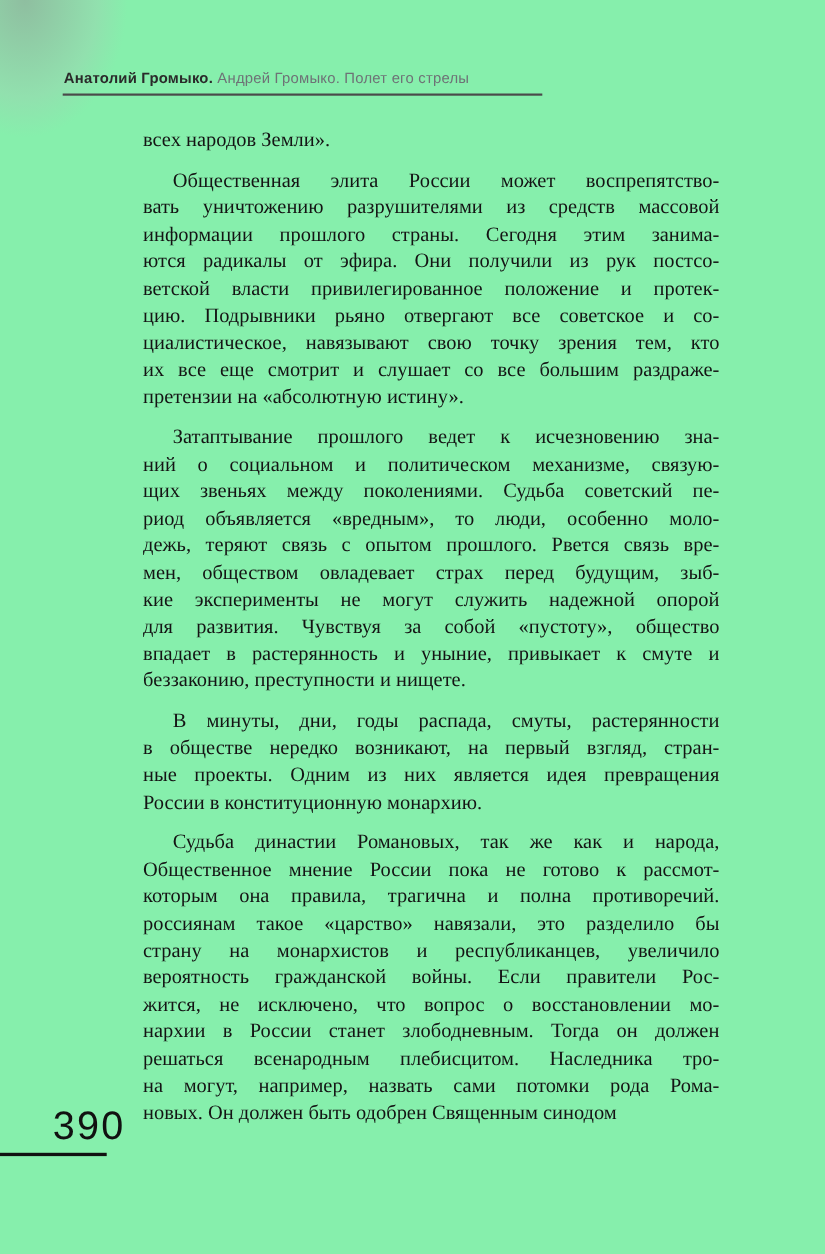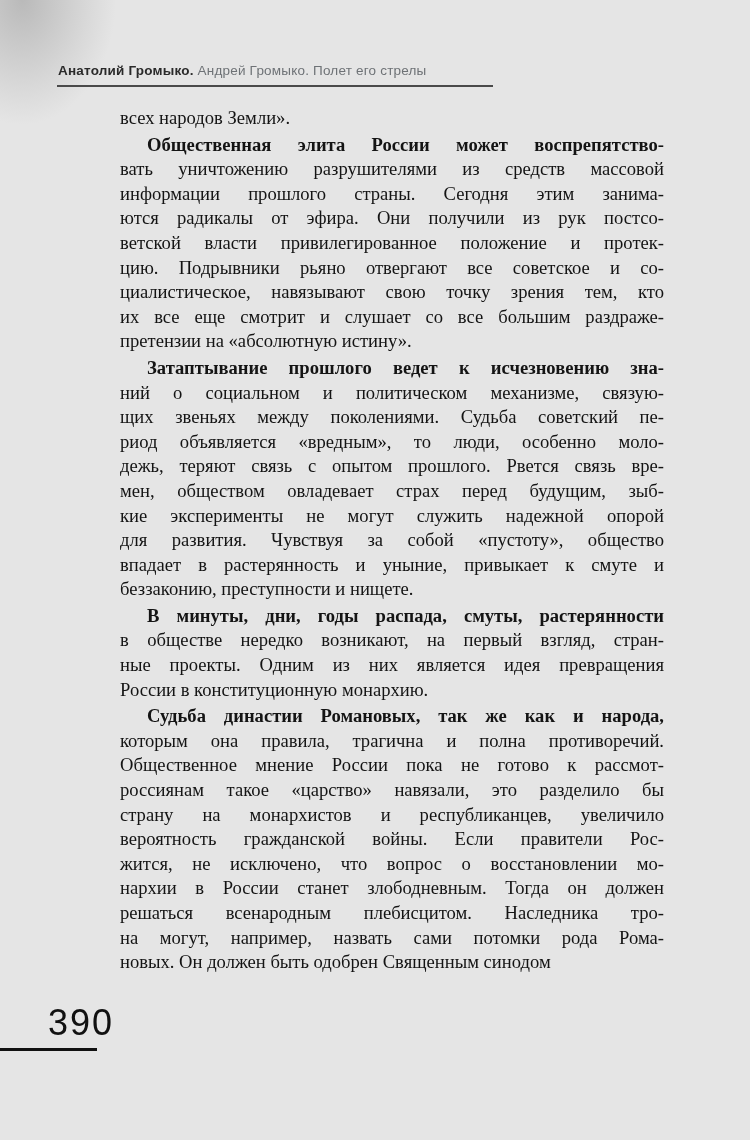--- a/index.html
+++ b/index.html
@@ -4,21 +4,21 @@
 <style>
   html, body {
     margin: 0;
     padding: 0;
     background: #ffffff;
   }
   .page {
     position: relative;
     width: 750px;
     height: 1140px;
-    background: #e5e5e5;
+    background: #86efac;
     overflow: hidden;
     font-family: "Liberation Serif", "DejaVu Serif", serif;
     color: #141414;
   }
   
   .scan-artifact {
     position: absolute;
     top: 0;
     left: 0;
     width: 150px;
@@ -55,31 +55,30 @@
   }
   
   .text-block {
     position: absolute;
     top: 104px;
     left: 118px;
     width: 548px;
     font-size: 18.6px;
     line-height: 24.6px;
   }
-  .paragraph { margin: 2px; }
+  .paragraph { margin: 12px; }
   .line {
     text-align: justify;
     text-align-last: justify;
   }
   .line.last {
     text-align-last: left;
   }
   .line.indent {
     text-indent: 27px;
-    font-weight: bold;
   }
   
   .pagenum {
     position: absolute;
     top: 1002px;
     left: 28px;
     font-family: "Liberation Sans", "DejaVu Sans", sans-serif;
     font-size: 36px;
     font-weight: normal;
     color: #111;
@@ -136,22 +135,22 @@
         <div class="line last">беззаконию, преступности и нищете.</div>
       </div>
       <div class="paragraph">
         <div class="line indent">В минуты, дни, годы распада, смуты, растерянности</div>
         <div class="line">в обществе нередко возникают, на первый взгляд, стран-</div>
         <div class="line">ные проекты. Одним из них является идея превращения</div>
         <div class="line last">России в конституционную монархию.</div>
       </div>
       <div class="paragraph">
         <div class="line indent">Судьба династии Романовых, так же как и народа,</div>
+        <div class="line">Общественное мнение России пока не готово к рассмот-</div>
         <div class="line">которым она правила, трагична и полна противоречий.</div>
-        <div class="line">Общественное мнение России пока не готово к рассмот-</div>
         <div class="line">россиянам такое «царство» навязали, это разделило бы</div>
         <div class="line">страну на монархистов и республиканцев, увеличило</div>
         <div class="line">вероятность гражданской войны. Если правители Рос-</div>
         <div class="line">жится, не исключено, что вопрос о восстановлении мо-</div>
         <div class="line">нархии в России станет злободневным. Тогда он должен</div>
         <div class="line">решаться всенародным плебисцитом. Наследника тро-</div>
         <div class="line">на могут, например, назвать сами потомки рода Рома-</div>
         <div class="line last">новых. Он должен быть одобрен Священным синодом</div>
       </div>
     </div>

